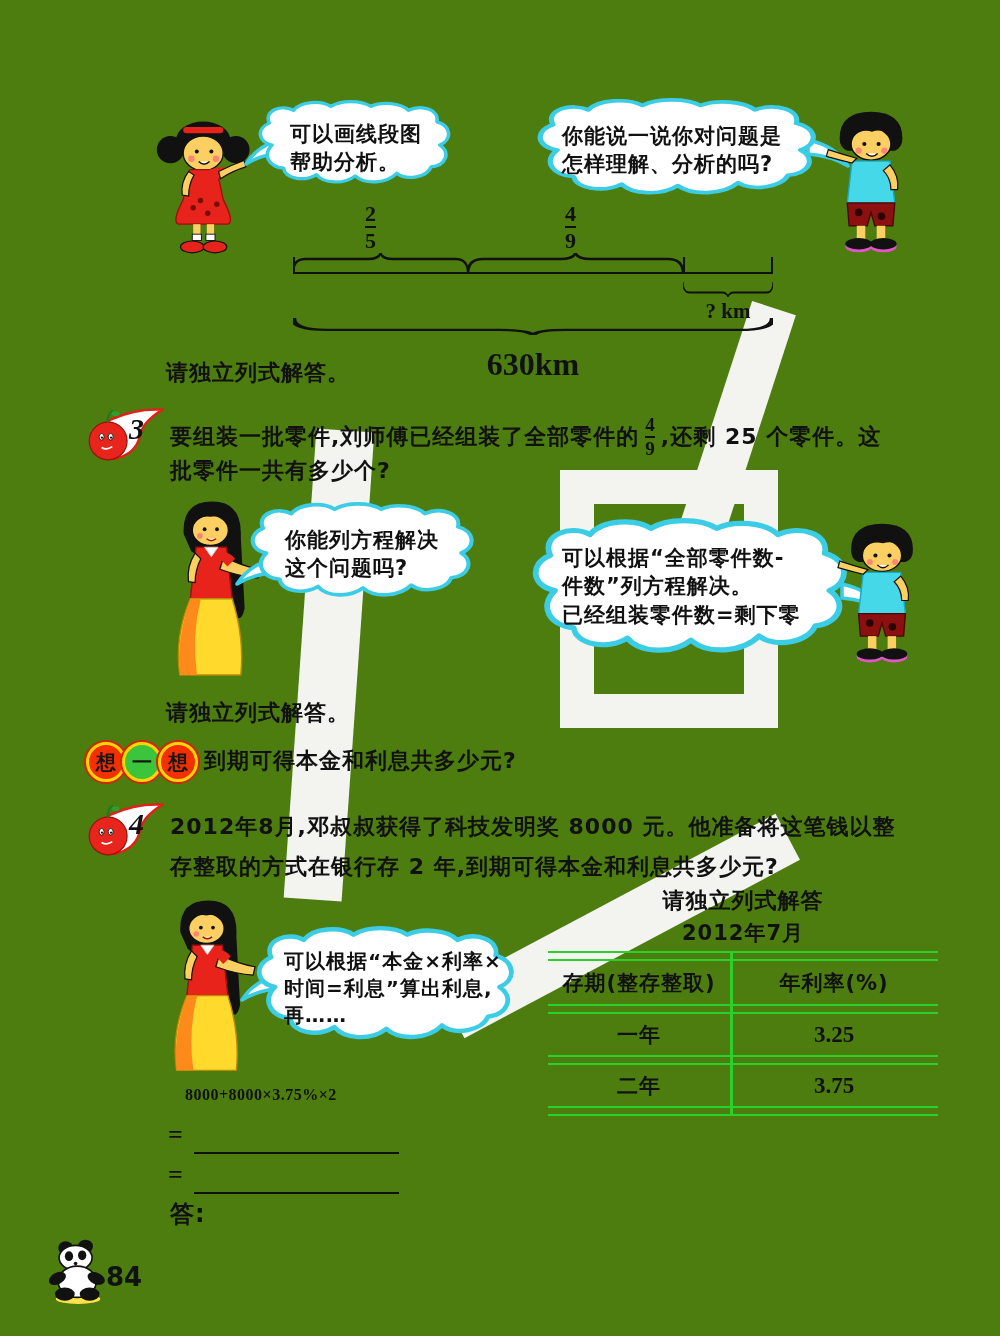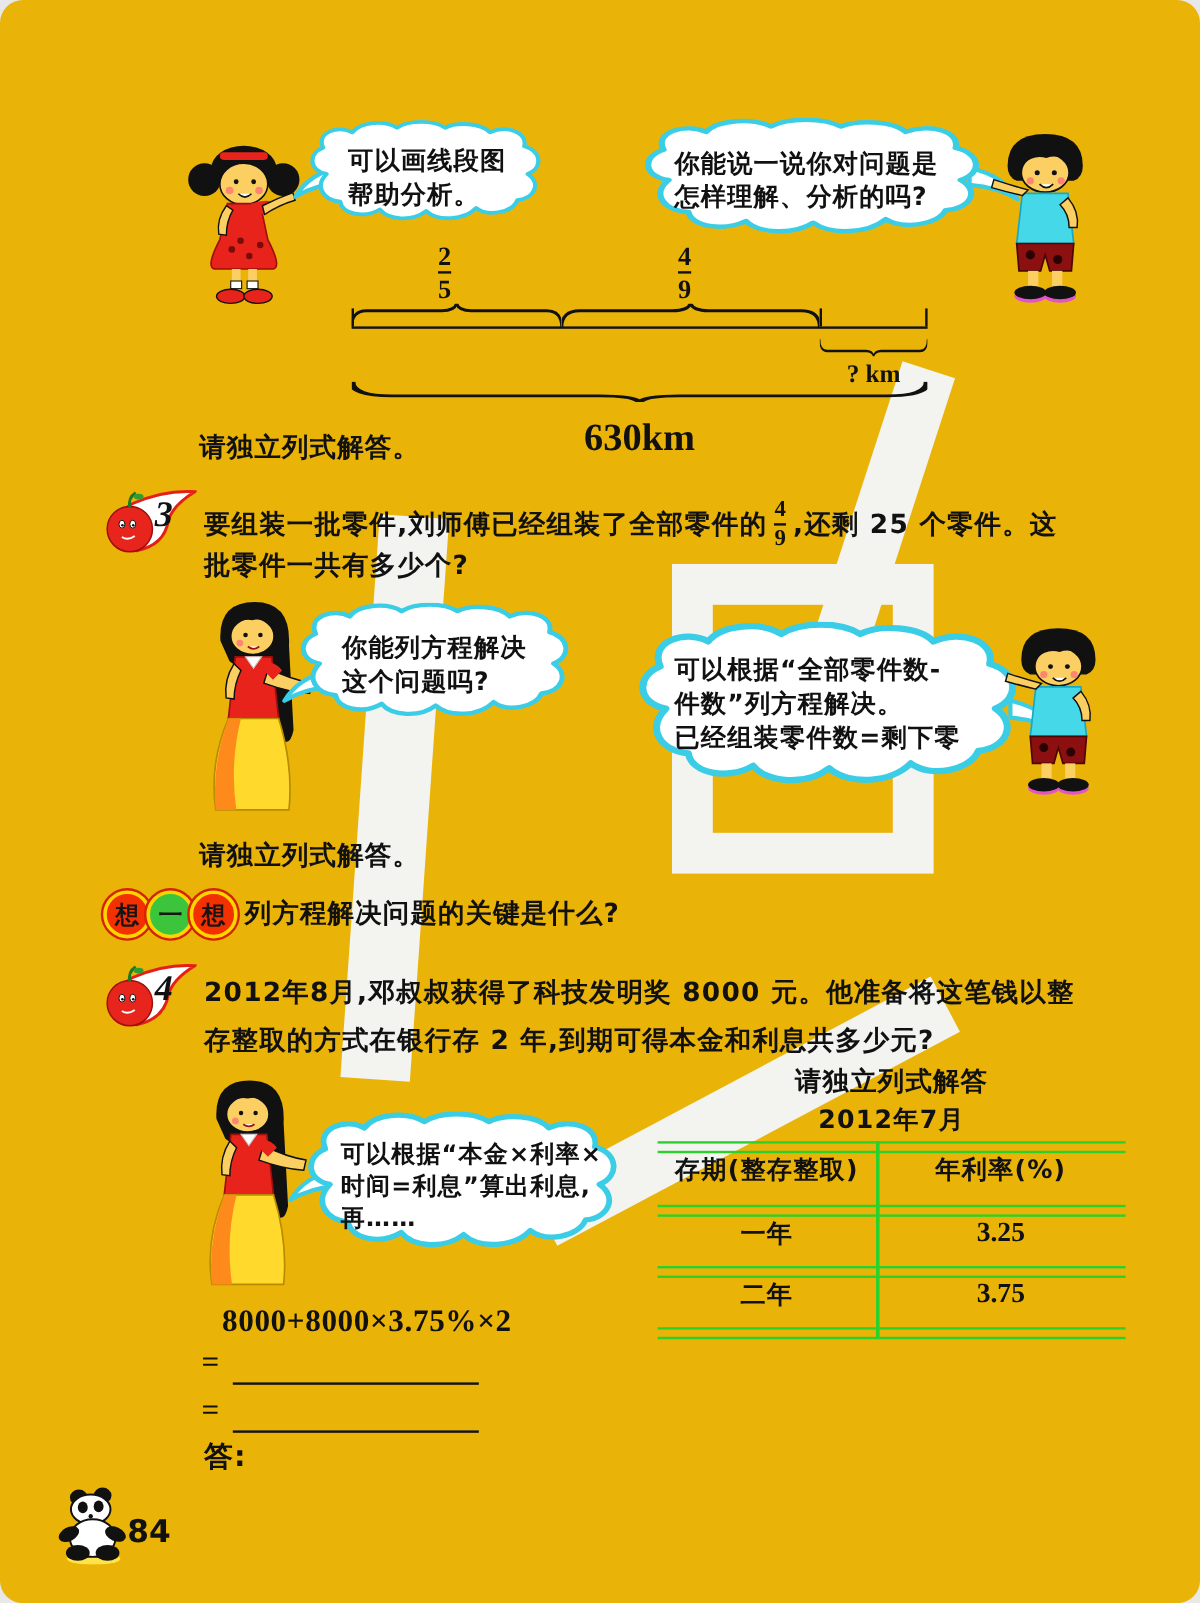--- a/index.html
+++ b/index.html
@@ -1,37 +1,37 @@
 <!DOCTYPE html>
 <html><head>
 <meta charset="utf-8">
 <style>
   html,body{margin:0;padding:0;background:#e8e8e8;}
-  .page{position:relative;width:1000px;height:1336px;background:#eab308;margin:0 auto;overflow:hidden;
-        font-family:"DejaVu Sans","Liberation Sans",sans-serif;color:#111;border-radius:19px;}
+  .page{position:relative;width:1000px;height:1336px;background:#4d7c0f;margin:0 auto;overflow:hidden;
+        font-family:"DejaVu Sans","Liberation Sans",sans-serif;color:#111;}
   .abs{position:absolute;}
   .cjk{font-weight:600;letter-spacing:1px;}
   .serif{font-family:"Liberation Serif","DejaVu Serif",serif;}
   
   .wm{position:absolute;background:#f3f3ef;}
   .wm-o{position:absolute;border:34px solid #f3f3ef;background:transparent;}
   
   .bubble{position:absolute;}
   .bubble svg.cloud{position:absolute;left:0;top:0;width:100%;height:100%;}
   .bubble .btxt{position:absolute;left:38px;top:20px;font-weight:700;font-size:21px;line-height:1.35;letter-spacing:1px;white-space:nowrap;}
   .tail{position:absolute;width:44px;height:34px;}
   
   .frac{display:inline-flex;flex-direction:column;align-items:center;vertical-align:middle;
         font-family:"Liberation Serif",serif;line-height:1.05;font-weight:600;}
   .frac .bar{border-top:2px solid #111;width:100%;margin:1px 0;}
   
   .tick{position:absolute;width:0;border-left:2.5px solid #111;height:15px;top:57px;}
   
   .hrule{height:6px;border-top:2.5px solid #2bd12b;border-bottom:2.5px solid #2bd12b;}
-  .trow{display:flex;}
+  .trow{display:flex;align-items:center;}
   .tc1{width:182px;text-align:center;}
   .tc2{flex:1;text-align:center;}
   
   .tb-circle{display:inline-flex;align-items:center;justify-content:center;width:34px;height:34px;border-radius:50%;
              background:#f23000;border:3px solid #ffd400;box-shadow:0 0 0 2px #d42300;
              font-size:20px;font-weight:800;color:#151515;margin-right:-4px;}
   .tb-green{background:#3cc43c;}
   .blank{position:absolute;border-top:2.5px solid #111;width:205px;}
   .eq{position:absolute;font-size:26px;font-weight:700;font-family:"Liberation Serif",serif;}
 </style>
@@ -273,21 +273,21 @@
       <use href="#sym-boy"></use>
     </svg>
 
   <div class="abs cjk" style="left:166px;top:698px;font-size:22px;">请独立列式解答。</div>
 
   <div class="abs" style="left:86px;top:742px;display:flex;">
     <span class="tb-circle">想</span>
     <span class="tb-circle tb-green">一</span>
     <span class="tb-circle">想</span>
   </div>
-  <div class="abs cjk" style="left:204px;top:746px;font-size:22px;">列方程解决问题的关键是什么?</div>
+  <div class="abs cjk" style="left:204px;top:746px;font-size:22px;">到期可得本金和利息共多少元?</div>
 
   <div class="abs" style="left:86px;top:801px;width:78px;height:60px;">
     <svg style="position:absolute;width:100%;height:100%;">
         <use href="#sym-apple"></use>
       </svg>
     <span class="serif" style="position:absolute;left:43px;top:6px;font-size:30px;font-weight:800;font-style:italic;">4</span>
   </div>
   <div class="abs cjk" style="left:170px;top:812px;font-size:22px;">2012年8月,邓叔叔获得了科技发明奖 8000 元。他准备将这笔钱以整</div>
   <div class="abs cjk" style="left:170px;top:852px;font-size:22px;">存整取的方式在银行存 2 年,到期可得本金和利息共多少元?</div>
 
@@ -326,21 +326,21 @@
     <svg class="cloud">
         <use href="#sym-cloud"></use>
       </svg>
     <div class="btxt" style="left:36px;top:22px;font-size:20px;">
       <div>可以根据“本金×利率×</div>
       <div>时间=利息”算出利息,</div>
       <div>再……</div>
     </div>
   </div>
 
-  <div class="abs serif" style="left:185px;top:1086px;font-size:26px;font-weight:600;letter-spacing:0.5px;">8000+8000×3.75%×2</div>
+  <div class="abs serif" style="left:185px;top:1086px;font-size:16px;font-weight:600;letter-spacing:0.5px;">8000+8000×3.75%×2</div>
   <div class="eq" style="left:168px;top:1120px;">=</div>
   <div class="blank" style="left:194px;top:1152px;"></div>
   <div class="eq" style="left:168px;top:1160px;">=</div>
   <div class="blank" style="left:194px;top:1192px;"></div>
   <div class="abs cjk" style="left:170px;top:1198px;font-size:24px;">答:</div>
 
   <svg class="abs" style="left:45px;top:1238px;width:62px;height:66px;">
       <use href="#sym-panda"></use>
     </svg>
   <div class="abs" style="left:106px;top:1262px;font-size:26px;font-weight:700;">84</div>

